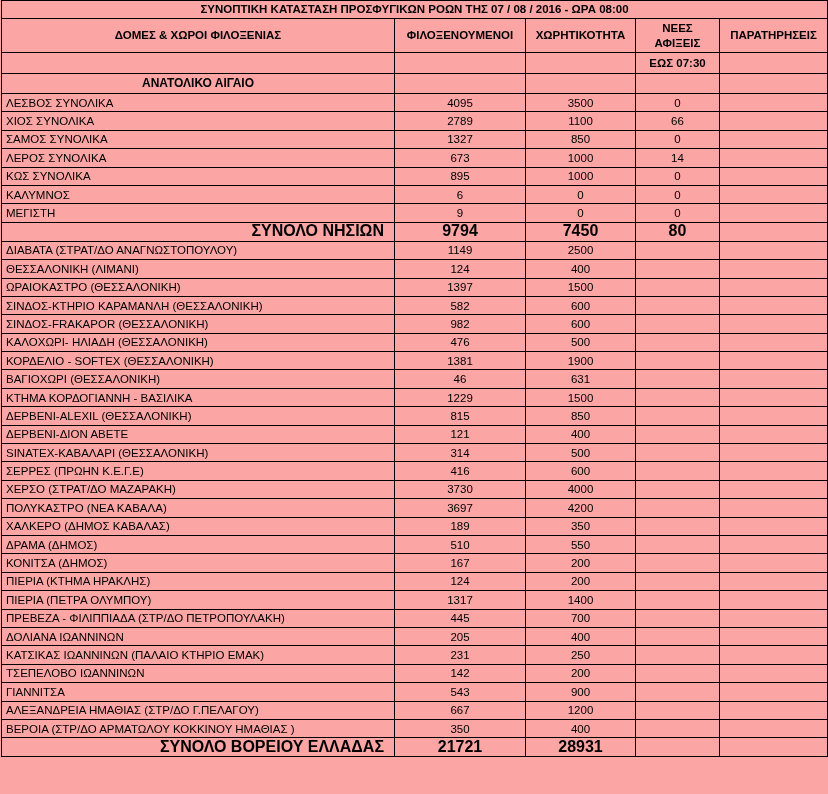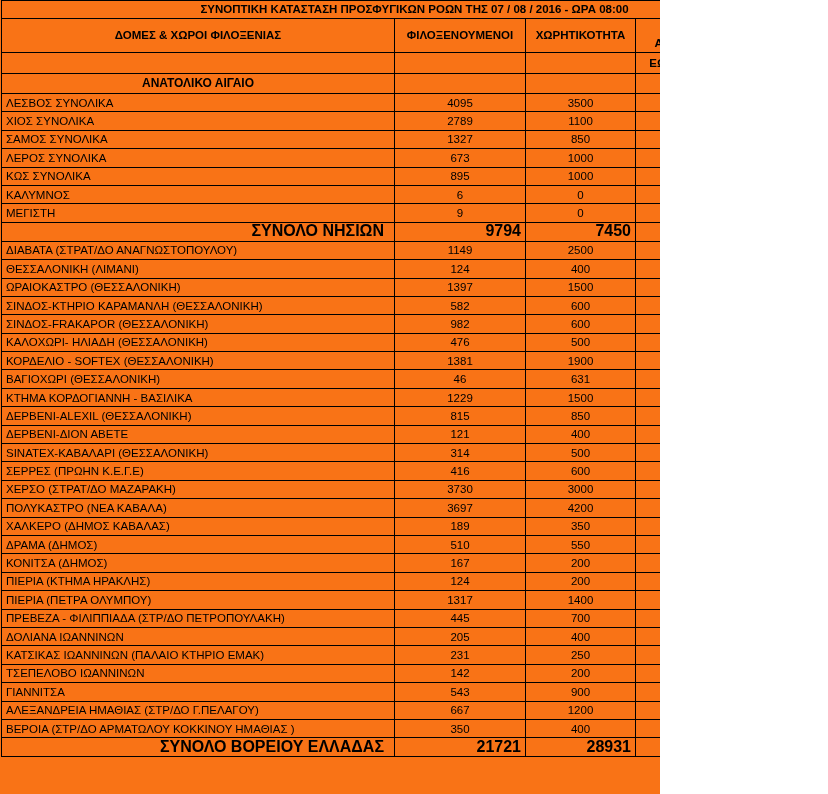--- a/index.html
+++ b/index.html
@@ -6,24 +6,24 @@
     margin: 0;
     padding: 0;
     background: #ffffff;
   }
   body {
     font-family: "Liberation Sans", "DejaVu Sans", sans-serif;
     color: #000000;
     -webkit-font-smoothing: antialiased;
   }
   #sheet {
-    width: 660px;
+    width: 828px;
     height: 794px;
     position: relative;
-    background: #f97316;
+    background: #fca5a5;
     overflow: hidden;
     box-sizing: border-box;
   }
   table.report {
     border-collapse: collapse;
     table-layout: fixed;
     width: 826px;
     margin: 0 1px;
     border: 1px solid #000;
   }
@@ -89,21 +89,21 @@
   tr.data-row td.name { text-align: left; }
   tr.data-row td.num  { text-align: center; }
 
   
   tr.total-row td {
     height: 18px;
     font-weight: bold;
     font-size: 16px;
   }
   tr.total-row td.name { text-align: right; padding-right: 10px; }
-  tr.total-row td.num  { text-align: right; }
+  tr.total-row td.num  { text-align: center; }
 
   td.blank { }
 </style>
 </head>
 <body>
 
 <div id="sheet">
   <table class="report">
     <colgroup>
       <col class="c-name">
@@ -283,21 +283,21 @@
         <tr class="data-row">
           <td class="name">ΣΕΡΡΕΣ (ΠΡΩΗΝ Κ.Ε.Γ.Ε)</td>
           <td class="num">416</td>
           <td class="num">600</td>
           <td class="num"></td>
           <td class="num"></td>
         </tr>
         <tr class="data-row">
           <td class="name">ΧΕΡΣΟ (ΣΤΡΑΤ/ΔΟ ΜΑΖΑΡΑΚΗ)</td>
           <td class="num">3730</td>
-          <td class="num">3000</td>
+          <td class="num">4000</td>
           <td class="num"></td>
           <td class="num"></td>
         </tr>
         <tr class="data-row">
           <td class="name">ΠΟΛΥΚΑΣΤΡΟ (ΝΕΑ ΚΑΒΑΛΑ)</td>
           <td class="num">3697</td>
           <td class="num">4200</td>
           <td class="num"></td>
           <td class="num"></td>
         </tr>

